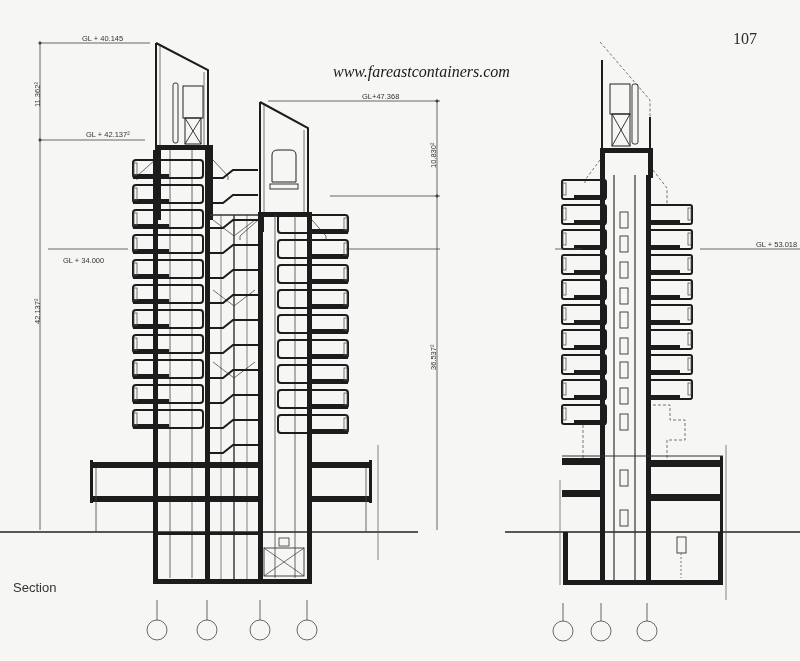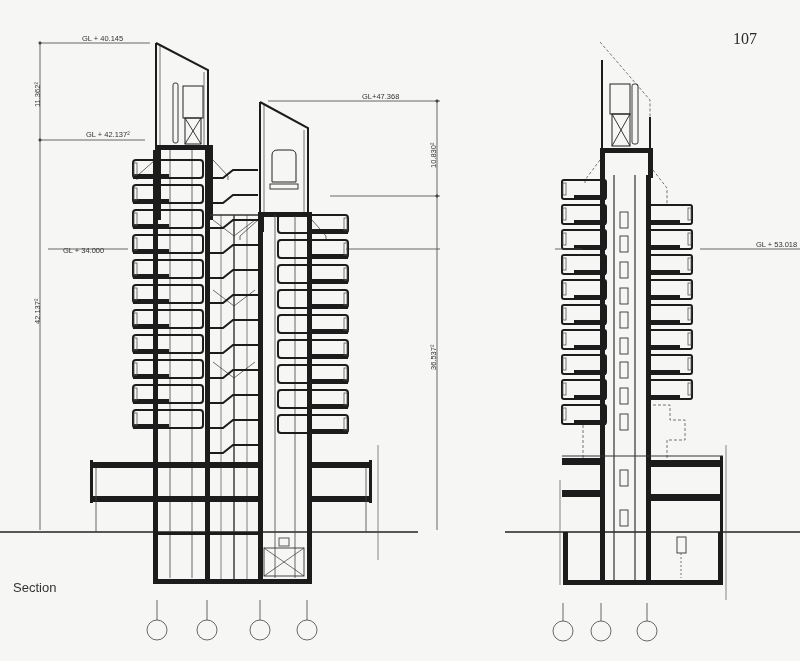--- a/index.html
+++ b/index.html
@@ -278,26 +278,27 @@
     <g stroke="#444" stroke-width="0.8" fill="none">
       <line x1="563" y1="603" x2="563" y2="621"></line>
         <circle cx="563" cy="631" r="10"></circle>
       <line x1="601" y1="603" x2="601" y2="621"></line>
         <circle cx="601" cy="631" r="10"></circle>
       <line x1="647" y1="603" x2="647" y2="621"></line>
         <circle cx="647" cy="631" r="10"></circle>
     </g>
   </svg>
 
+  <div class="watermark-url">www.fareastcontainers.com</div>
   <div class="page-number">107</div>
   <div class="caption">Section</div>
 
   <div class="dim" style="left:82px; top:34px;">GL + 40.145</div>
   <div class="dim" style="left:86px; top:130px;">GL + 42.137²</div>
-  <div class="dim" style="left:63px; top:246px;text-align:center;">GL + 34.000</div>
+  <div class="dim" style="left:63px; top:256px;text-align:center;">GL + 34.000</div>
   <div class="dim" style="left:362px; top:92px;">GL+47.368</div>
 
   <div class="dim dim-v" style="left:33px; top:107px;">11.362²</div>
   <div class="dim dim-v" style="left:33px; top:324px;">42.137²</div>
   <div class="dim dim-v" style="left:429px; top:168px;">10.830²</div>
   <div class="dim dim-v" style="left:429px; top:370px;">36.537²</div>
 
   <div class="dim" style="left:756px; top:240px;">GL + 53.018</div>
 </div>
 

